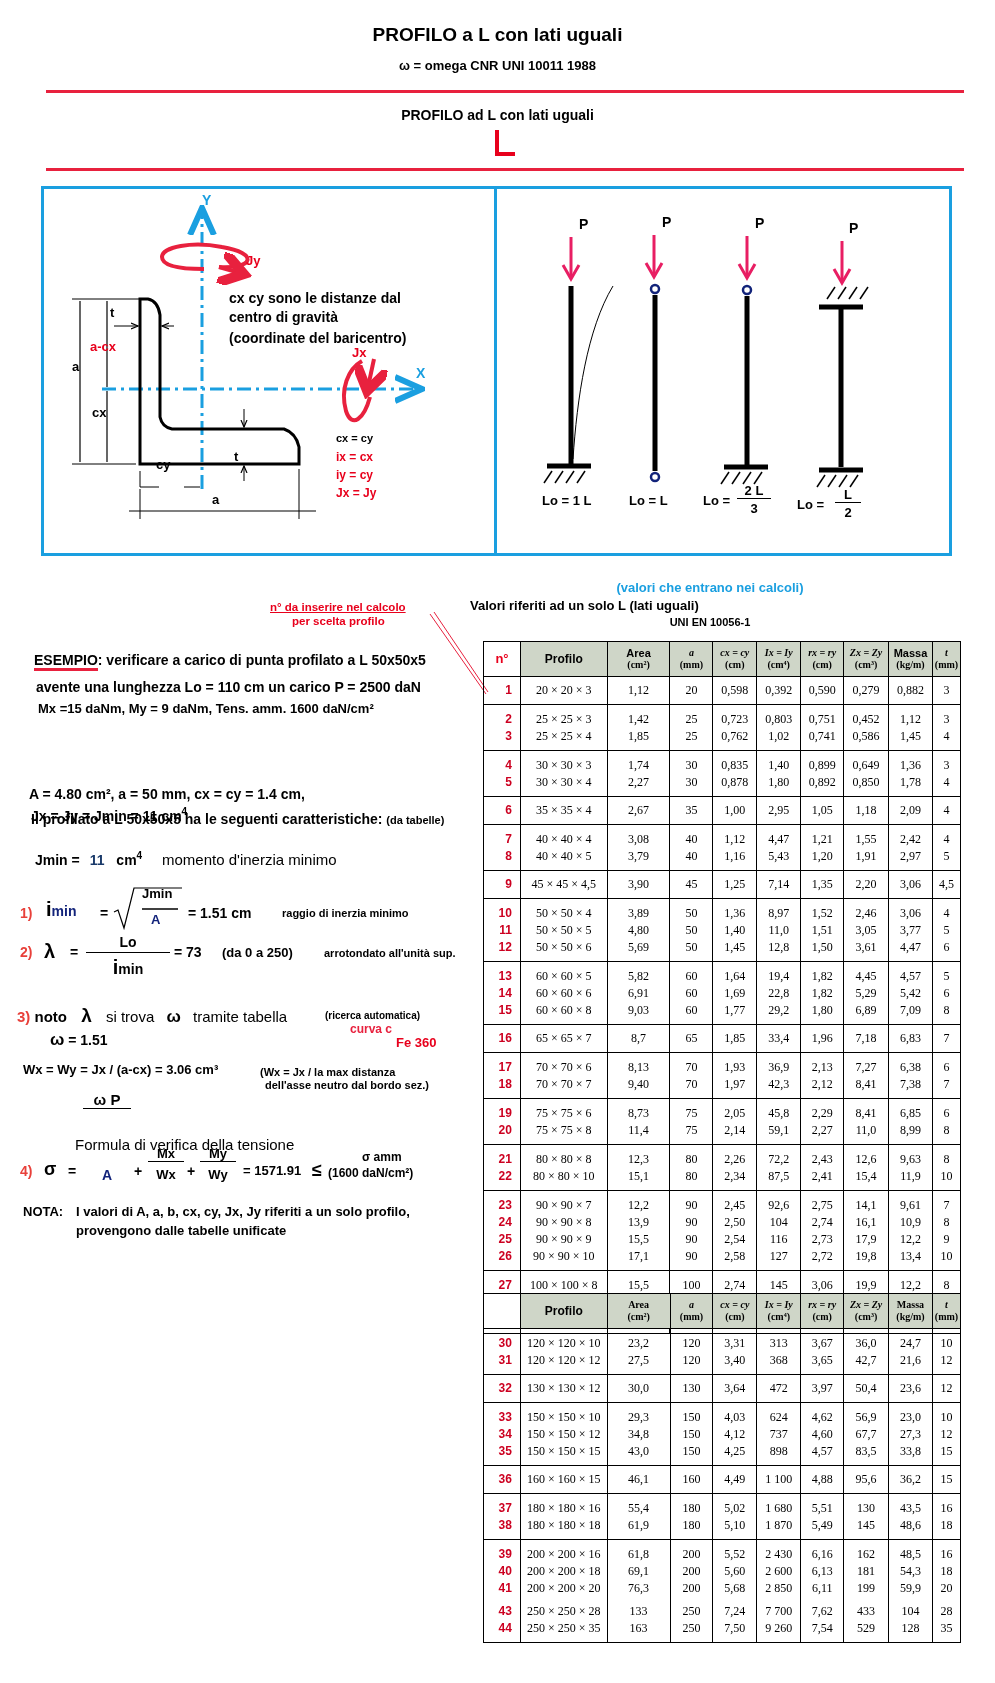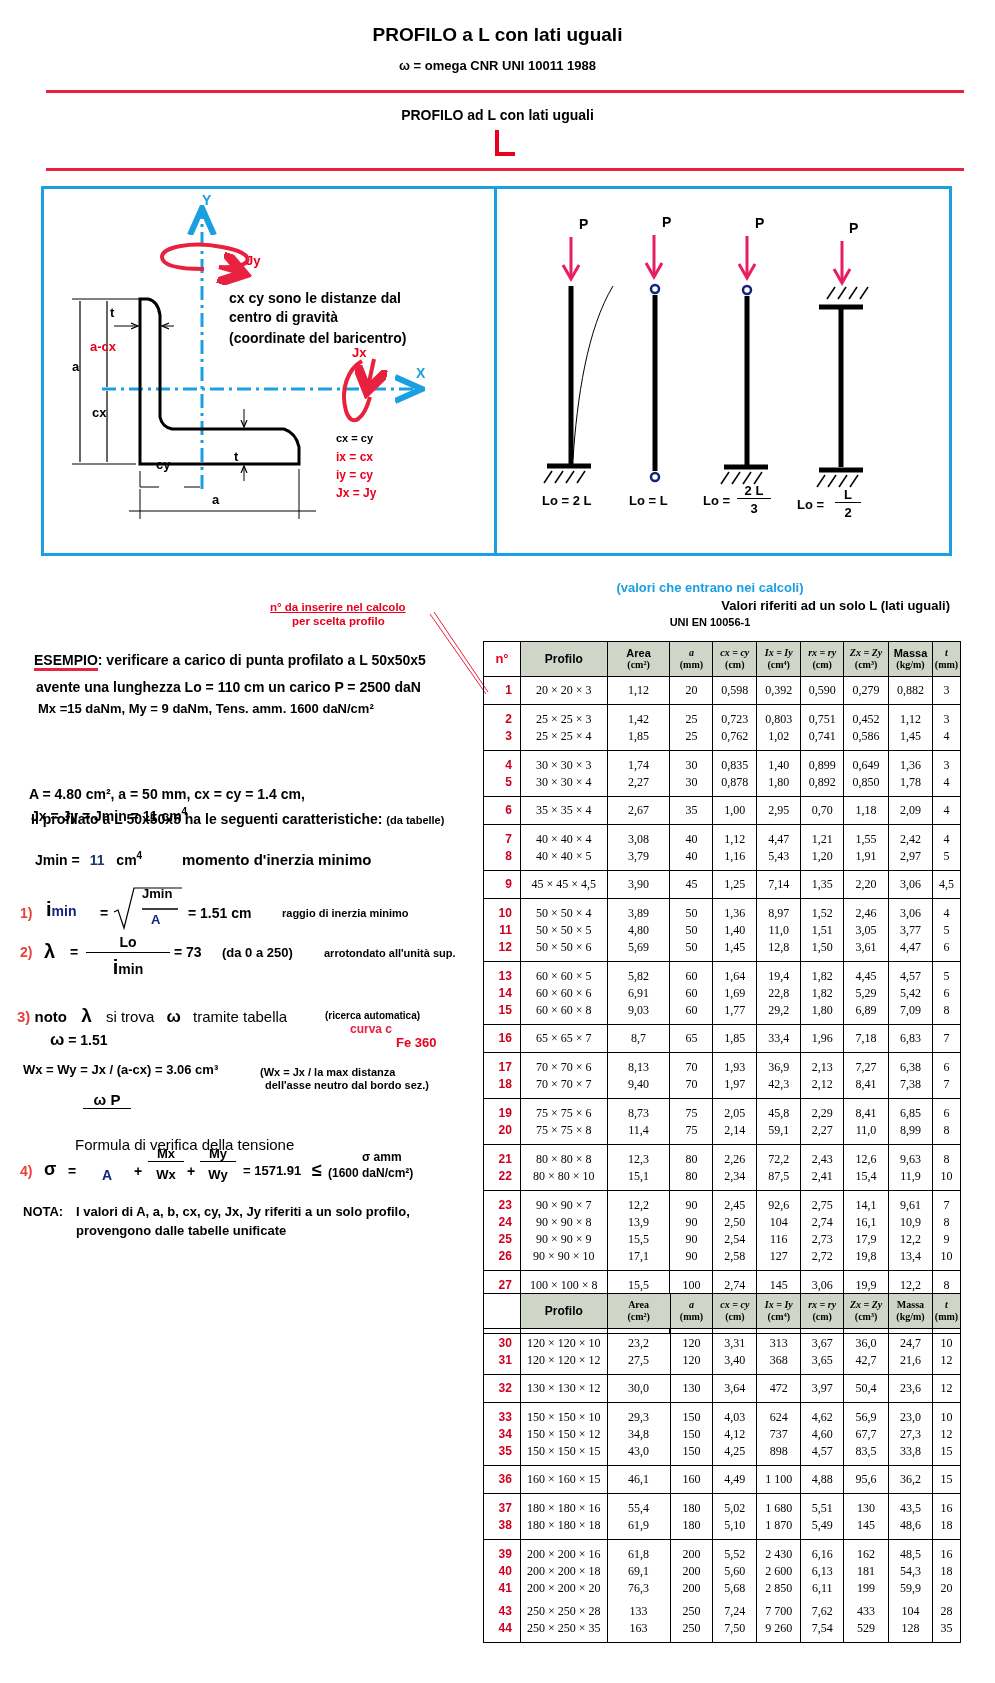--- a/index.html
+++ b/index.html
@@ -157,21 +157,21 @@
         <line x1="328" y1="286" x2="320" y2="298"></line>
         <line x1="339" y1="286" x2="331" y2="298"></line>
         <line x1="350" y1="286" x2="342" y2="298"></line>
         <line x1="361" y1="286" x2="353" y2="298"></line>
       </g>
   </svg>
   <div class="abs b" style="left:82px; top:27px; font-size:14px;">P</div>
   <div class="abs b" style="left:165px; top:25px; font-size:14px;">P</div>
   <div class="abs b" style="left:258px; top:26px; font-size:14px;">P</div>
   <div class="abs b" style="left:352px; top:31px; font-size:14px;">P</div>
-  <div class="abs b" style="left:45px; top:304px; font-size:13px;">Lo = 2 L</div>
+  <div class="abs b" style="left:45px; top:304px; font-size:13px;">Lo = 1 L</div>
   <div class="abs b" style="left:132px; top:304px; font-size:13px;">Lo = L</div>
   <div class="abs b" style="left:206px; top:304px; font-size:13px;">Lo =</div>
   <div class="abs b" style="left:240px; top:294px; width:34px; text-align:center; font-size:13px; border-bottom:1.5px solid #000;">2  L</div>
   <div class="abs b" style="left:240px; top:312px; width:34px; text-align:center; font-size:13px;">3</div>
   <div class="abs b" style="left:300px; top:308px; font-size:13px;">Lo =</div>
   <div class="abs b" style="left:338px; top:298px; width:26px; text-align:center; font-size:13px; border-bottom:1.5px solid #000;">L</div>
   <div class="abs b" style="left:338px; top:316px; width:26px; text-align:center; font-size:13px;">2</div>
 </div>
 
 <div class="abs b red" style="left:270px; top:601px; font-size:11.5px; text-decoration:underline;">n° da inserire nel calcolo</div>
@@ -193,21 +193,21 @@
 </div>
 <div class="abs txt" style="left:29px; top:786px;">A = 4.80 cm², a = 50 mm, cx = cy =  1.4 cm,</div>
 <div class="abs txt" style="left:31px; top:806px;">
   <span>Jx = Jy = Jmin = 11  cm</span><sup style="font-size:10px;">4</sup>
 </div>
 
 <div class="abs txt" style="left:35px; top:850px;">
   <span>Jmin =</span>
   <span style="color:#1a3a6a; margin-left:6px;">11</span>
   <span style="margin-left:8px;">cm</span><sup style="font-size:10px;">4</sup>
-  <span style="margin-left:36px; font-weight:bold; font-size:15px;">momento d'inerzia minimo</span>
+  <span style="margin-left:16px; font-weight:normal; font-size:15px;">momento d'inerzia minimo</span>
 </div>
 
 <div class="abs b red2" style="left:20px; top:905px; font-size:14px;">1)</div>
 <div class="abs b" style="left:46px; top:898px; font-size:20px;"><span>i</span><span style="font-size:14px; color:#12237a;">min</span></div>
 <div class="abs b" style="left:100px; top:905px; font-size:14px;">=</div>
 <svg class="abs" style="left:112px; top:884px;" width="72" height="50">
   <path d="M2,28 L6,26 L12,44 L22,4 L70,4" fill="none" stroke="#000" stroke-width="1.2"></path>
   <line x1="30" y1="25" x2="66" y2="25" stroke="#000" stroke-width="1.5"></line>
 </svg>
 <div class="abs b" style="left:142px; top:886px; font-size:13px;">Jmin</div>
@@ -258,21 +258,21 @@
 <div class="abs b" style="left:243px; top:1163px; font-size:13px;">=  1571.91</div>
 <div class="abs b" style="left:312px; top:1160px; font-size:18px;">≤</div>
 <div class="abs b" style="left:330px; top:1150px; font-size:12px;margin-left:32px;">σ amm</div>
 <div class="abs b" style="left:328px; top:1166px; font-size:12px;">(1600 daN/cm²)</div>
 
 <div class="abs b" style="left:23px; top:1204px; font-size:13px;">NOTA:</div>
 <div class="abs b" style="left:76px; top:1204px; font-size:13px;">I valori di A, a, b, cx, cy, Jx, Jy  riferiti a un solo profilo,</div>
 <div class="abs b" style="left:76px; top:1223px; font-size:13px;">provengono dalle  tabelle unificate</div>
 
 <div class="abs b blue" style="left:470px; width:480px; text-align:center; top:580px; font-size:13px;">(valori che entrano nei calcoli)</div>
-<div class="abs b" style="left:470px; width:480px; text-align:right; top:598px; font-size:13px;">Valori riferiti ad un solo L  (lati uguali)</div>
+<div class="abs b" style="left:470px; width:480px; text-align:left; top:598px; font-size:13px;">Valori riferiti ad un solo L  (lati uguali)</div>
 <div class="abs b" style="left:470px; width:480px; text-align:center; top:616px; font-size:11px;">UNI EN 10056-1</div>
 
 <table class="prof abs" id="tbl1" style="left:483px; top:641px; width:478px;">
   <colgroup>
       <col style="width:37px">
       <col style="width:87px">
       <col style="width:63px">
       <col style="width:43px">
       <col style="width:44px">
       <col style="width:44px">
@@ -380,21 +380,21 @@
         <td>1,78</td>
         <td>4</td>
       </tr>
       <tr class="gsingle">
         <td class="n">6</td>
         <td>35 × 35 × 4</td>
         <td>2,67</td>
         <td>35</td>
         <td>1,00</td>
         <td>2,95</td>
-        <td>0,70</td>
+        <td>1,05</td>
         <td>1,18</td>
         <td>2,09</td>
         <td>4</td>
       </tr>
       <tr class="gstart">
         <td class="n">7</td>
         <td>40 × 40 × 4</td>
         <td>3,08</td>
         <td>40</td>
         <td>1,12</td>

